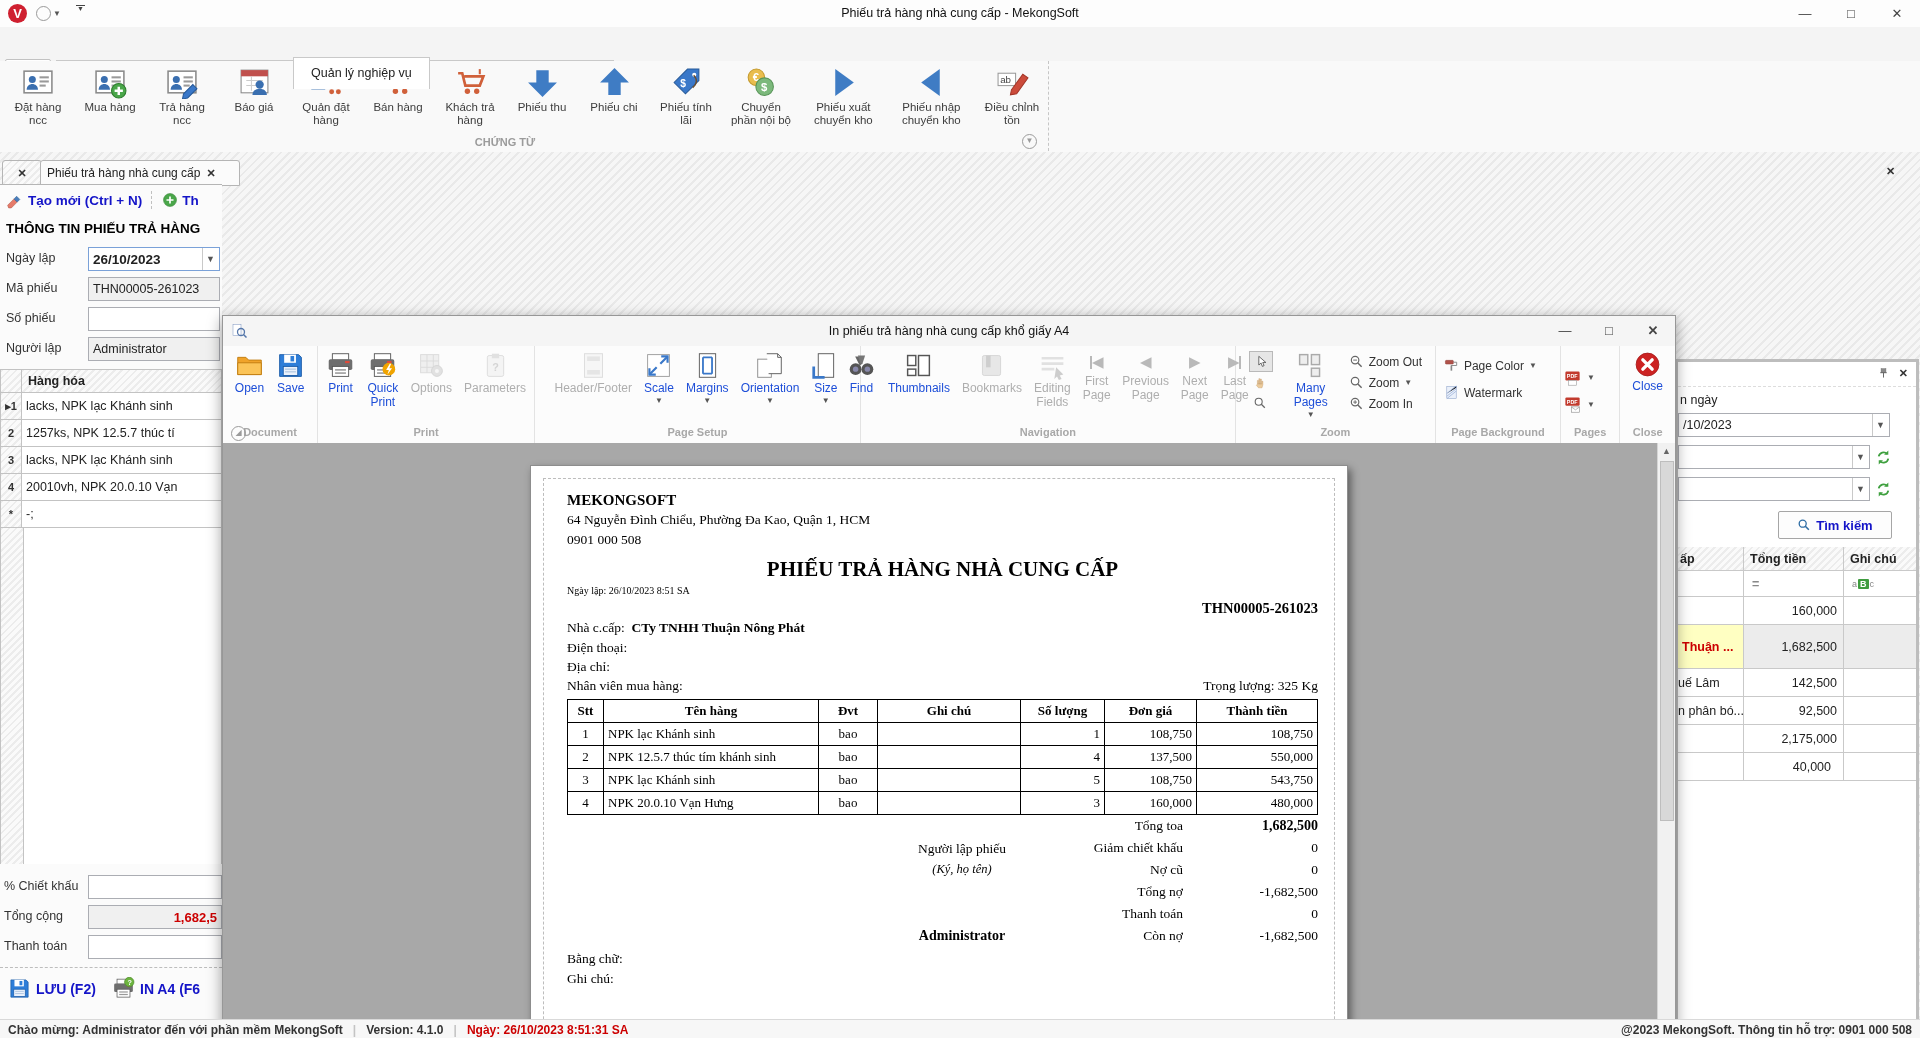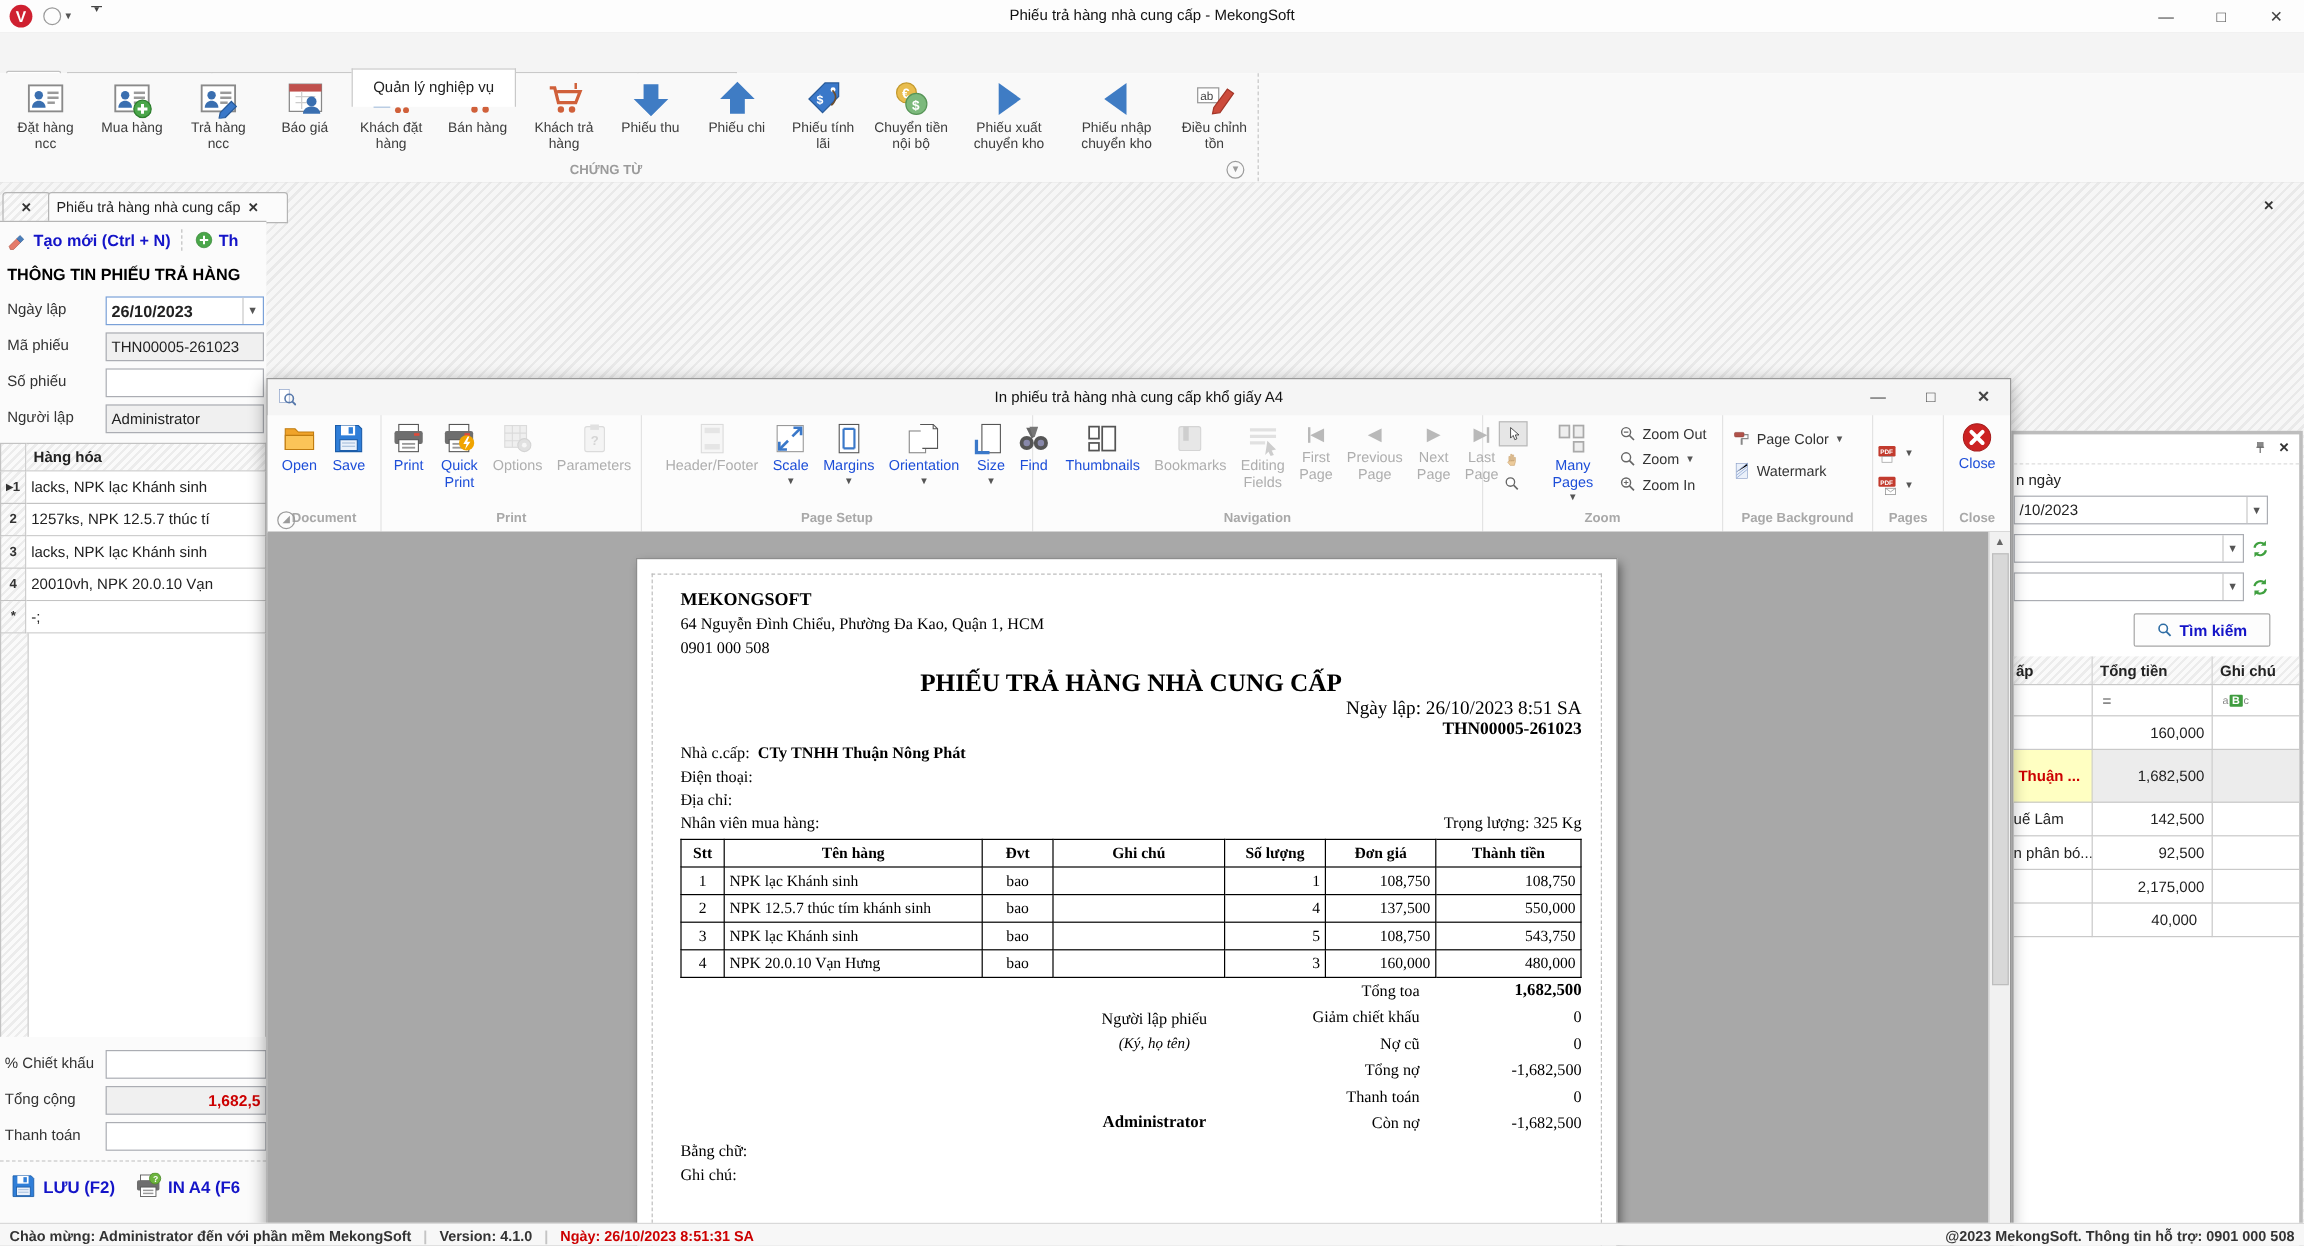--- a/index.html
+++ b/index.html
@@ -390,21 +390,21 @@
       <div class="rbtn">
           <svg class="ic">
             <use href="#i-cal"></use>
           </svg>
           <span class="rlabel">Báo giá</span>
         </div>
       <div class="rbtn">
           <svg class="ic">
             <use href="#i-doccart"></use>
           </svg>
-          <span class="rlabel">Khách đặt hàng</span>
+          <span class="rlabel">Quản đặt hàng</span>
         </div>
       <div class="rbtn">
           <svg class="ic">
             <use href="#i-cart"></use>
           </svg>
           <span class="rlabel">Bán hàng</span>
         </div>
       <div class="rbtn">
           <svg class="ic">
             <use href="#i-cart"></use>
@@ -426,21 +426,21 @@
       <div class="rbtn">
           <svg class="ic">
             <use href="#i-tag"></use>
           </svg>
           <span class="rlabel">Phiếu tính lãi</span>
         </div>
       <div class="rbtn">
           <svg class="ic">
             <use href="#i-coins"></use>
           </svg>
-          <span class="rlabel">Chuyển tiền nội bộ</span>
+          <span class="rlabel">Chuyển phần nội bộ</span>
         </div>
       <div class="rbtn">
           <svg class="ic">
             <use href="#i-tri-r"></use>
           </svg>
           <span class="rlabel">Phiếu xuất chuyển kho</span>
         </div>
       <div class="rbtn">
           <svg class="ic">
             <use href="#i-tri-l"></use>
@@ -899,21 +899,21 @@
     </div>
 
     <div id="preview" class="abs">
       <div id="page" class="abs">
         <div id="pmargin" class="abs"></div>
         <div id="pcontent" class="abs">
           <div style="font-weight:bold;font-size:15px">MEKONGSOFT</div>
           <div>64 Nguyễn Đình Chiểu, Phường Đa Kao, Quận 1, HCM</div>
           <div>0901 000 508</div>
           <div style="text-align:center;font-weight:bold;font-size:21px;margin-top:6px;line-height:26px">PHIẾU TRẢ HÀNG NHÀ CUNG CẤP</div>
-          <div style="text-align:right;font-size:16px;line-height:17px">Ngày lập: 26/10/2023  8:51 SA</div>
+          <div style="text-align:left;font-size:10px;line-height:17px">Ngày lập: 26/10/2023  8:51 SA</div>
           <div style="text-align:right;font-weight:bold;font-size:14.5px;line-height:19px">THN00005-261023</div>
           <div style="line-height:20px"><span>Nhà c.cấp:</span>&nbsp;&nbsp;<b>CTy TNHH Thuận Nông Phát</b></div>
           <div style="line-height:19px">Điện thoại:</div>
           <div style="line-height:19px">Địa chỉ:</div>
           <div style="line-height:19px;display:flex;justify-content:space-between">
             <span>Nhân viên mua hàng:</span>
             <span>Trọng lượng: 325 Kg</span>
           </div>
           <table id="doctable">
             <colgroup>

